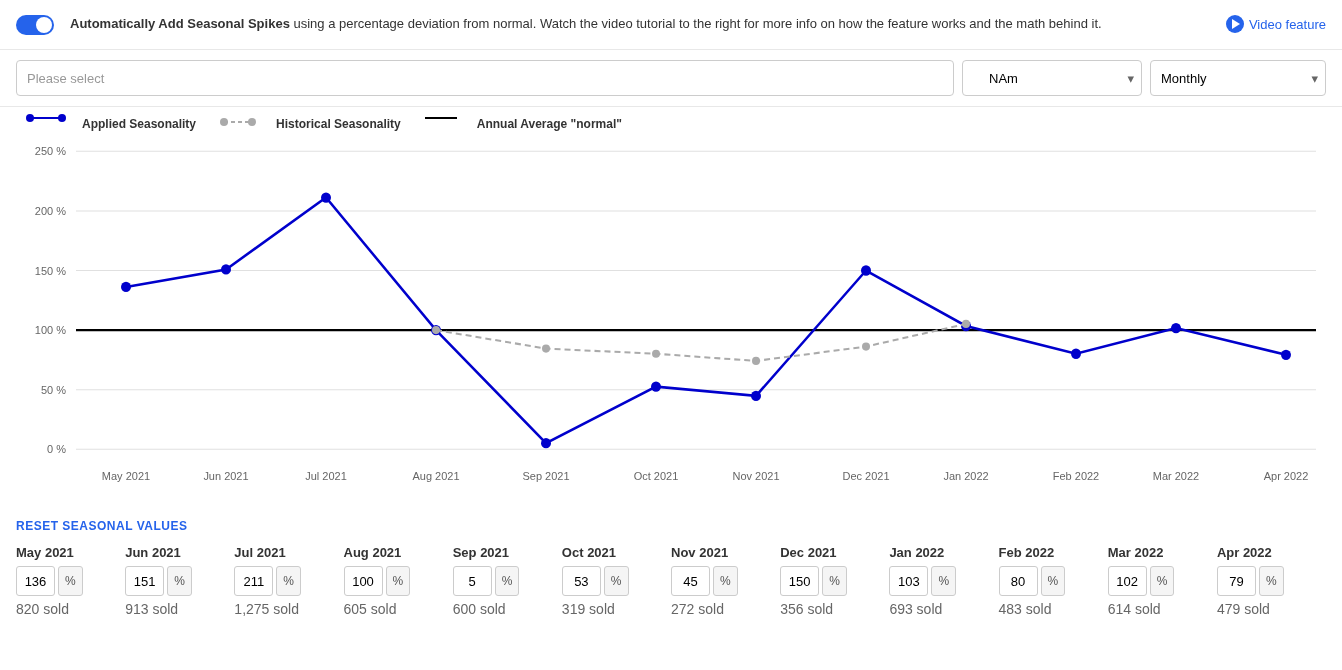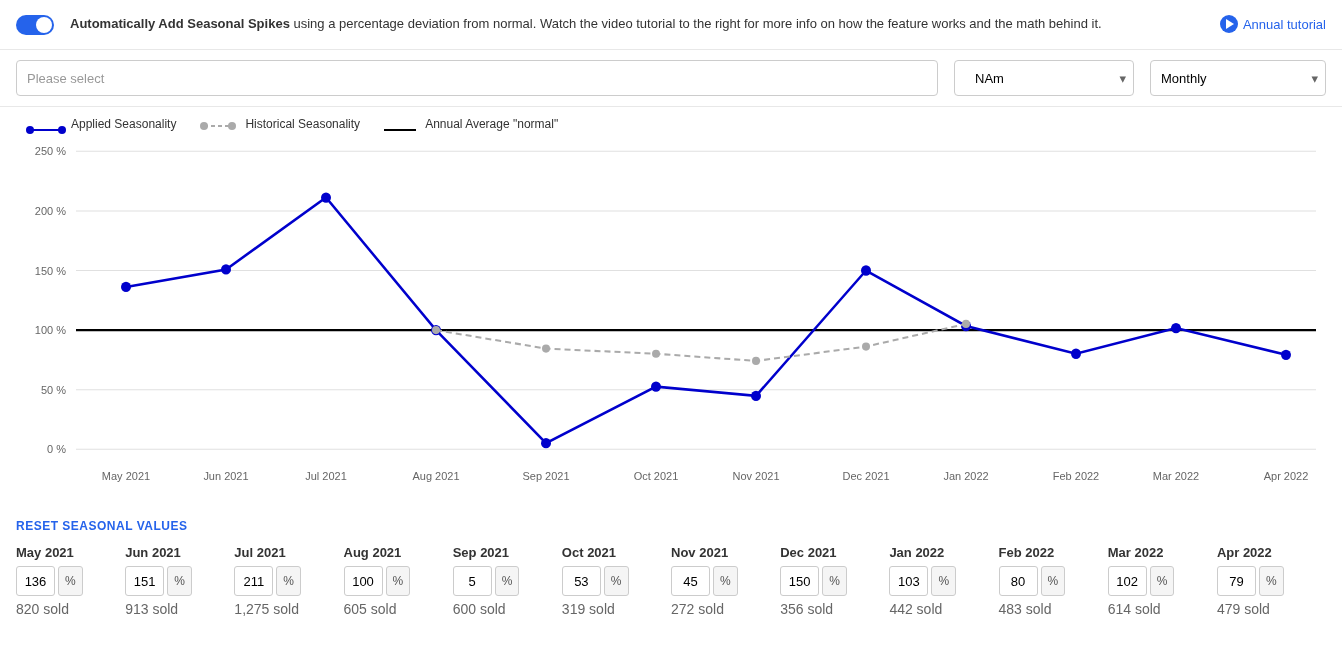--- a/index.html
+++ b/index.html
@@ -62,42 +62,42 @@
       display: block;
       width: 0; height: 0;
       border-top: 5px solid transparent;
       border-bottom: 5px solid transparent;
       border-left: 8px solid white;
       margin-left: 2px;
     }
 
     .controls-row {
       display: flex;
-      gap: 16px;
+      gap: 8px;
       padding: 10px 16px;
       border-bottom: 1px solid #e8e8e8;
       align-items: center;
     }
     .select-large {
       flex: 1;
       height: 36px;
       border: 1px solid #ccc;
       border-radius: 4px;
       padding: 0 10px;
       font-size: 13px;
       color: #999;
       background: #fff;
       appearance: none;
     }
     .select-medium {
       width: 180px;
       height: 36px;
       border: 1px solid #ccc;
       border-radius: 4px;
-      padding: 0 20px;
+      padding: 0 26px;
       font-size: 13px;
       background: #fff;
       appearance: none;
     }
     .select-small {
       width: 176px;
       height: 36px;
       border: 1px solid #ccc;
       border-radius: 4px;
       padding: 0 28px 0 10px;
@@ -121,21 +121,21 @@
     }
 
     .legend {
       display: flex;
       gap: 24px;
       padding: 10px 30px;
       align-items: center;
       font-size: 12px;
     }
     .legend-item {
-      display: flex; align-items: flex-end; gap: 9px;
+      display: flex; align-items: flex-start; gap: 20px; font-weight: bold;
     }
 
     .chart-area {
       padding: 0 16px 0 16px;
       position: relative;
       height: 370px;
     }
     .chart-svg {
       width: 100%;
       height: 100%;
@@ -212,21 +212,21 @@
     <label class="toggle-switch">
 
       <span class="toggle-slider"></span>
     </label>
     <div class="top-bar-text">
       <strong>Automatically Add Seasonal Spikes</strong><span> using a percentage deviation from normal. Watch the video tutorial to the right for more info on how the feature works and the math behind it.</span>
     </div>
   </div>
   <a class="video-tutorial">
     <span class="play-icon"></span>
-    <span>Annual tutorial</span>
+    <span>Video feature</span>
   </a>
 </div>
 
 
 <div class="controls-row">
   <select class="select-large">
     <option value="">Please select</option>
   </select>
   <div class="select-wrapper">
     <select class="select-medium">
@@ -394,21 +394,21 @@
           <div class="pct-label">%</div>
         </div>
         <div class="sold-label">356 sold</div>
       </div>
       <div class="month-col">
         <div class="month-label">Jan 2022</div>
         <div class="input-row">
           <input type="text" class="num-input" value="103" style="">
           <div class="pct-label">%</div>
         </div>
-        <div class="sold-label">442 sold</div>
+        <div class="sold-label">693 sold</div>
       </div>
       <div class="month-col">
         <div class="month-label">Feb 2022</div>
         <div class="input-row">
           <input type="text" class="num-input" value="80" style="">
           <div class="pct-label">%</div>
         </div>
         <div class="sold-label">483 sold</div>
       </div>
       <div class="month-col">

